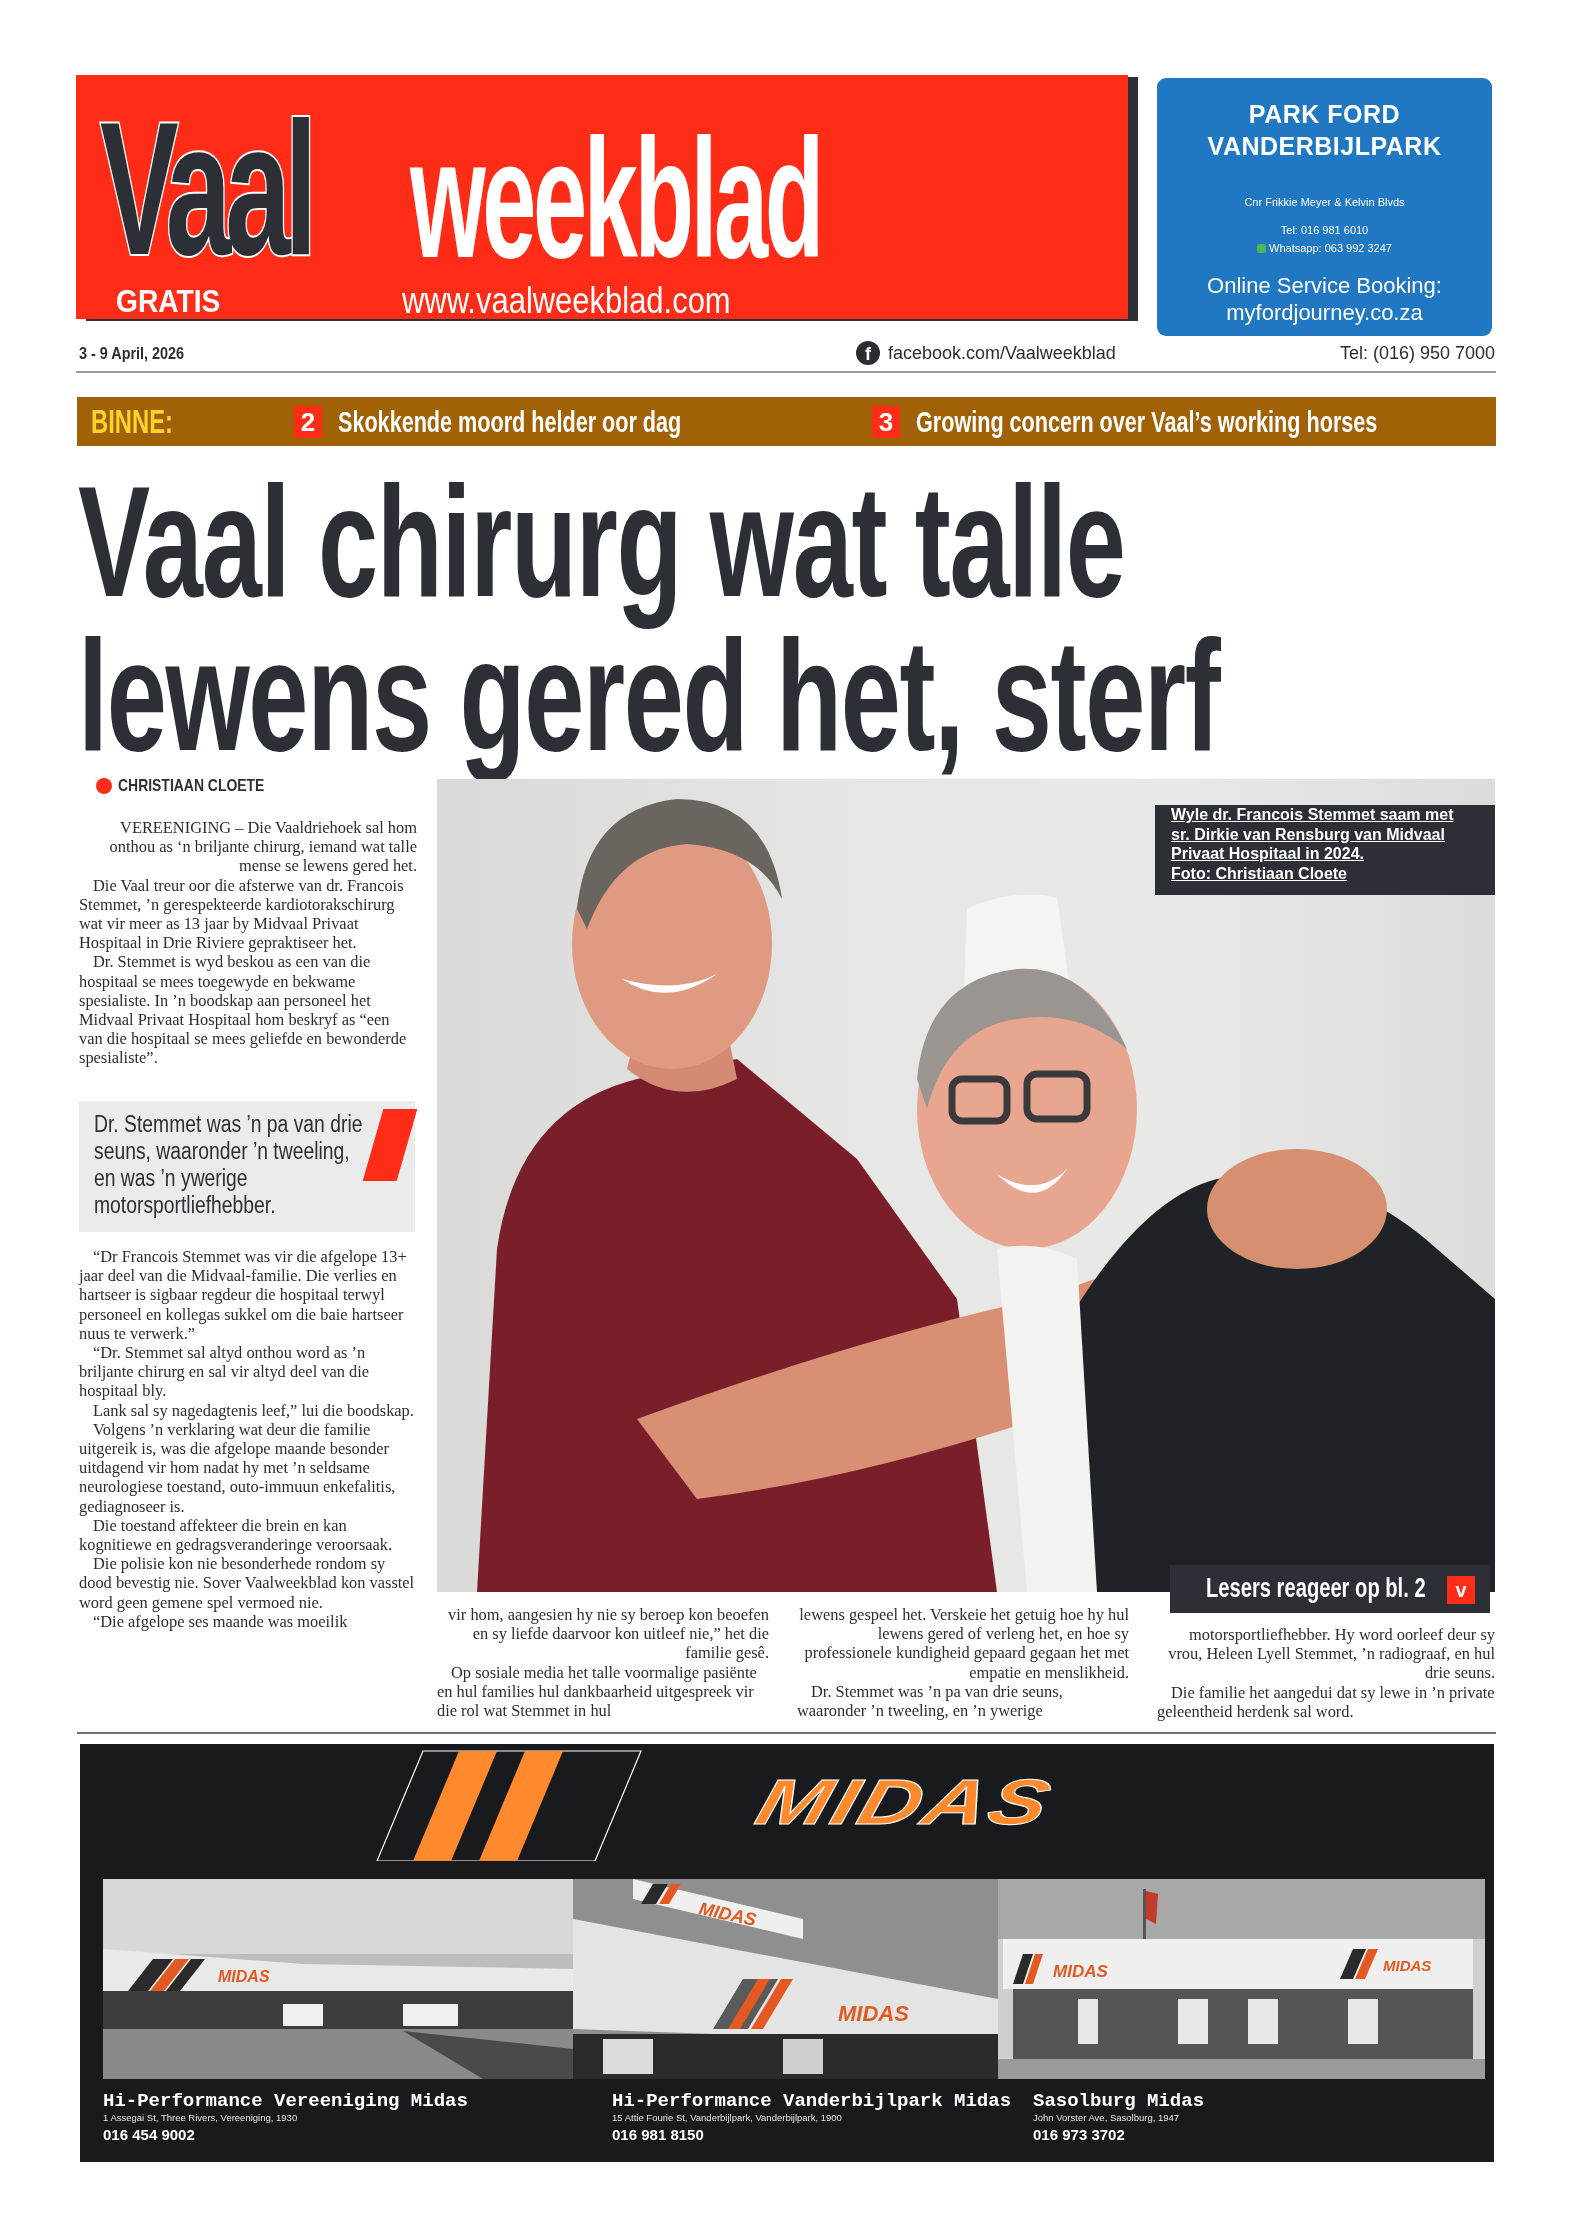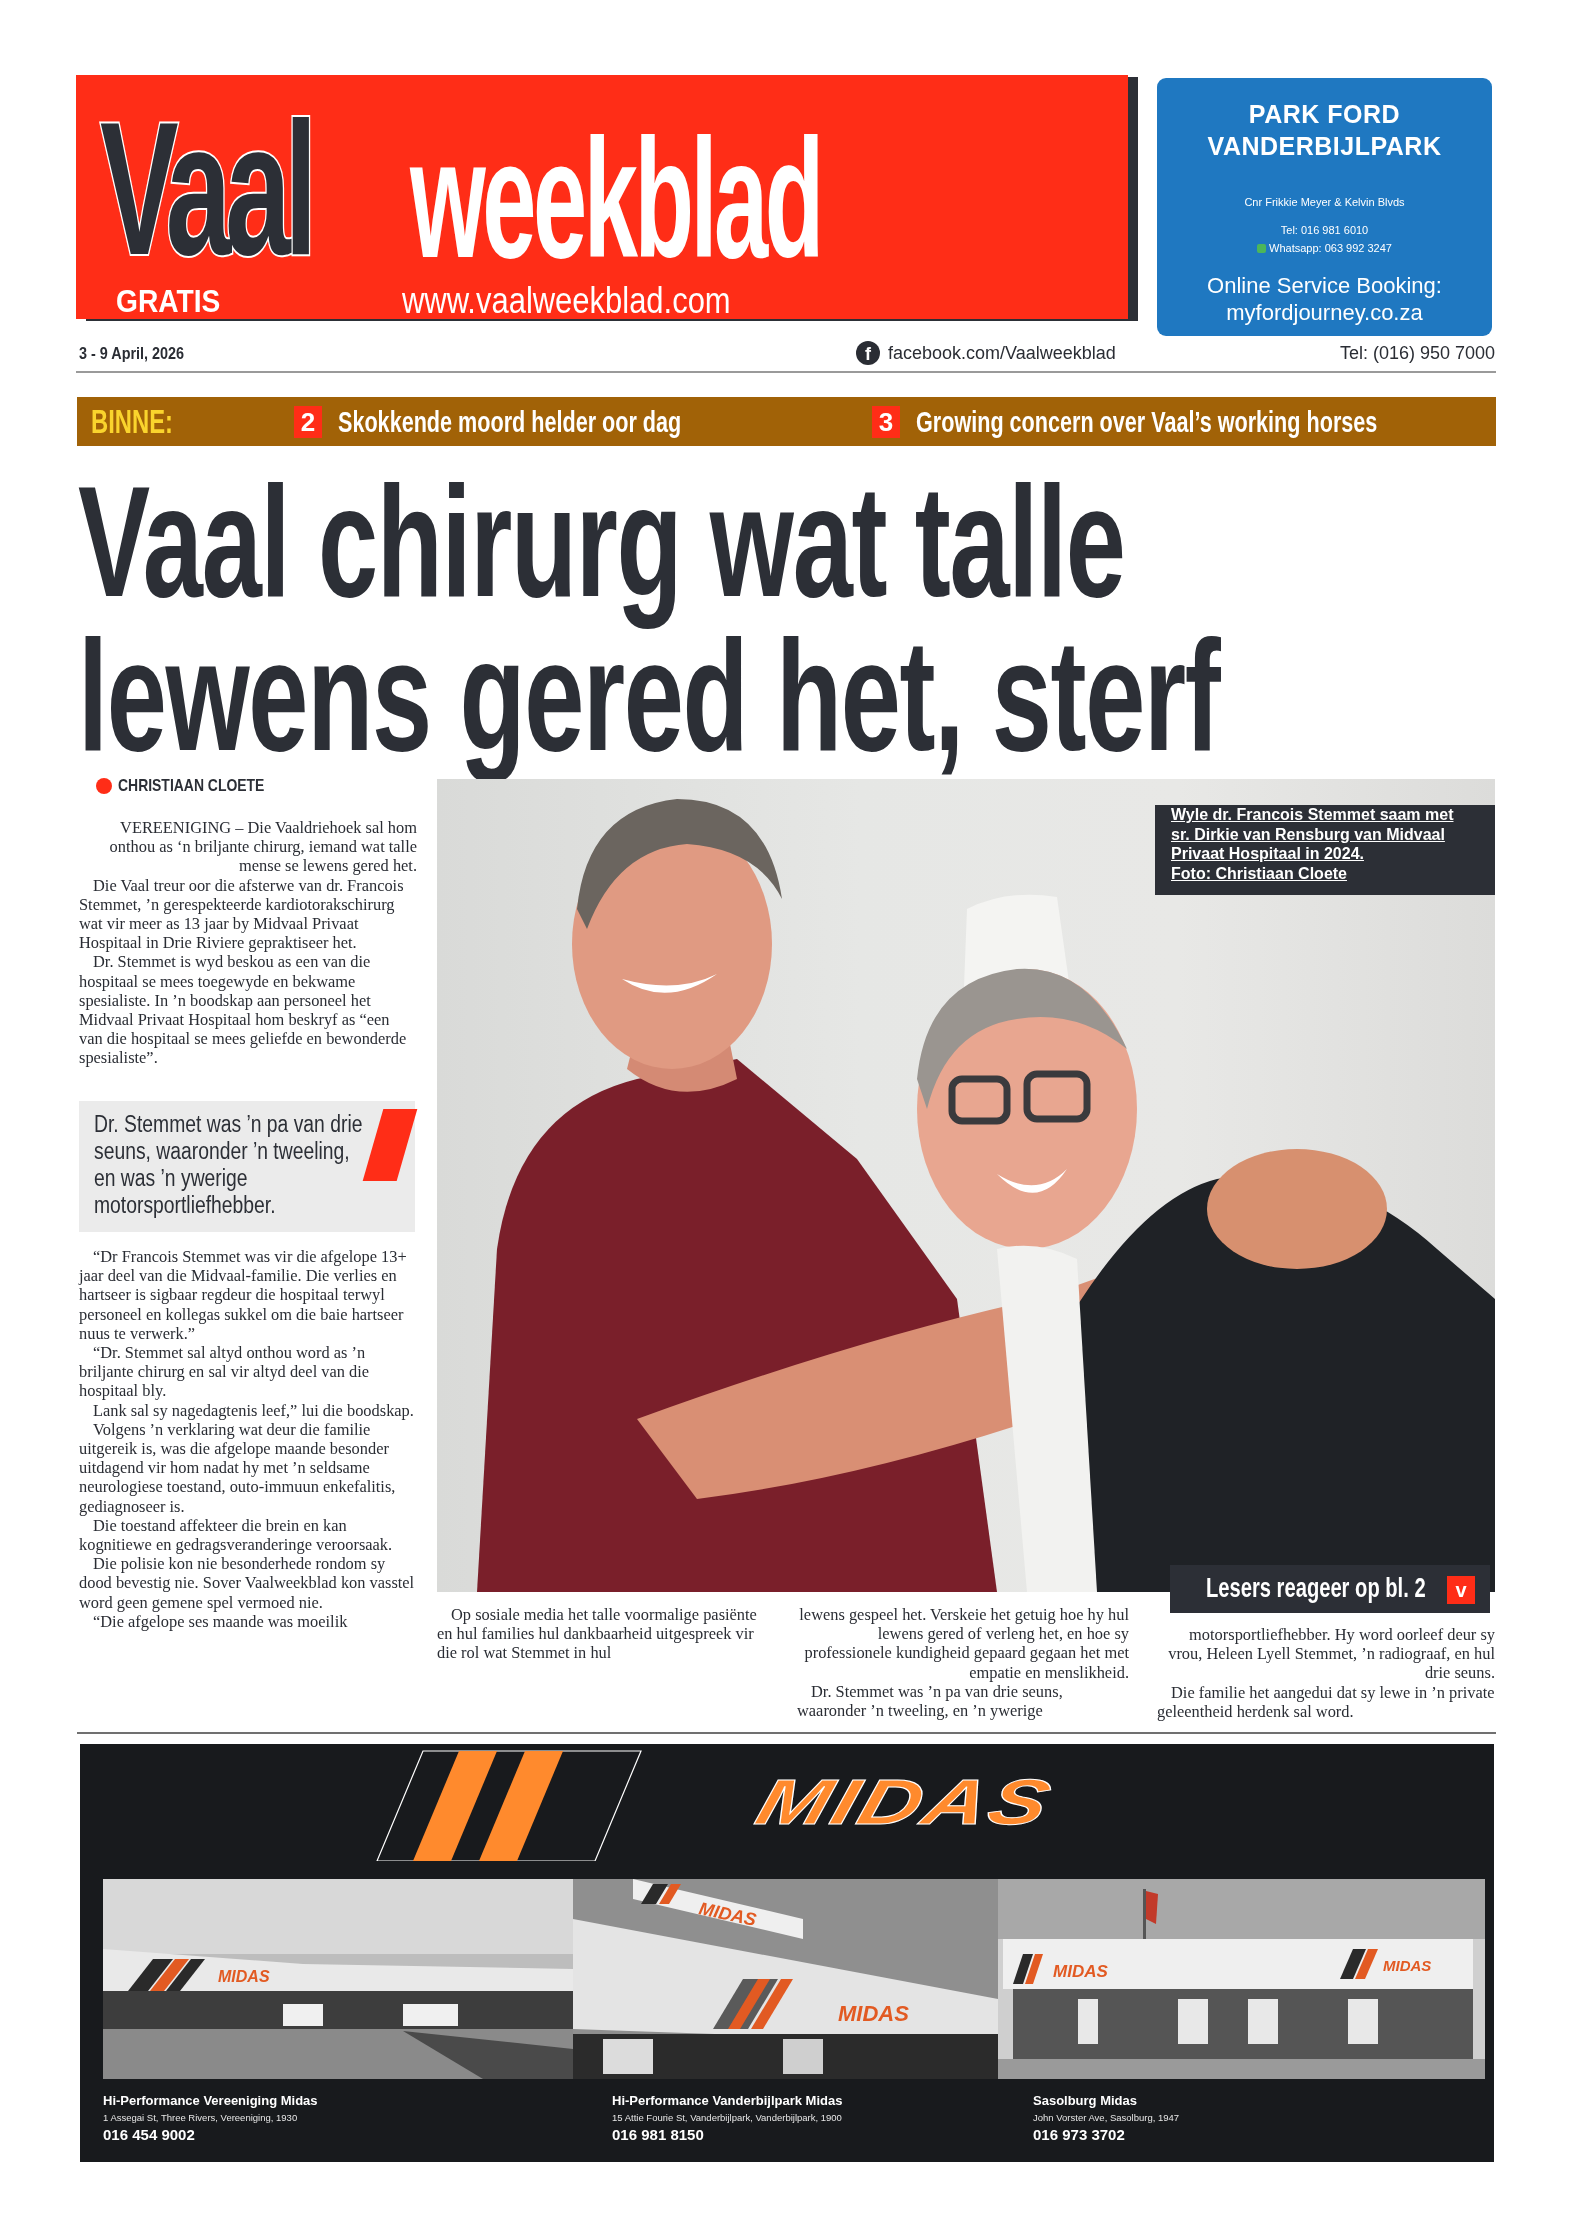--- a/index.html
+++ b/index.html
@@ -72,21 +72,21 @@
   .rule-bottom { position: absolute; left: 77px; top: 1732px; width: 1419px; height: 2px; background: #707070; }
 
   
   .midas-ad { position: absolute; left: 80px; top: 1744px; width: 1414px; height: 418px; background: #181a1d; overflow: hidden; }
   .midas-logo-frame { position: absolute; left: 295px; top: 5px; width: 270px; height: 112px; }
   .midas-word { position: absolute; left: 688px; top: 26px; font-weight: 700; font-style: italic; font-size: 64px; line-height: 64px; color: #ff8a2d; letter-spacing: 2px; transform: scaleX(1.35) skewX(-12deg); transform-origin: left top; -webkit-text-stroke: 1px #ffffff; }
   .stores-photos { position: absolute; left: 23px; top: 135px; width: 1382px; height: 200px; display: flex; }
   .store-photo { position: relative; flex: 0 0 auto; height: 200px; overflow: hidden; }
   .branches { position: absolute; left: 0; top: 348px; width: 100%; color: #ffffff; }
   .branch { position: absolute; top: 0; }
-  .branch-name { font-weight: 700; font-size: 13px; line-height: 18px; }
+  .branch-name { font-weight: 700; font-size: 19px; line-height: 18px; font-family: Liberation Mono, monospace; }
   .branch-addr { font-size: 9.5px; line-height: 15px; color: #e6e6e6; }
   .branch-tel { font-weight: 700; font-size: 15px; line-height: 20px; }
 </style>
 </head>
 <body>
 
 <div class="masthead-shadow"></div>
 <div class="masthead">
   <div class="logo-vaal">Vaal</div>
   <div class="logo-weekblad">weekblad</div>
@@ -194,20 +194,21 @@
     <div>Foto: Christiaan Cloete</div>
   </div>
 </div>
 
 <div class="readers">
   <div class="readers-text">Lesers reageer op bl. 2</div>
   <div class="readers-icon">v</div>
 </div>
 
 <div class="col col2">
+  <p class="noindent">vir hom, aangesien hy nie sy beroep kon beoefen en sy liefde daarvoor kon uitleef nie,” het die familie gesê.</p>
   <p>Op sosiale media het talle voormalige pasiënte en hul families hul dankbaarheid uitgespreek vir die rol wat Stemmet in hul</p>
 </div>
 <div class="col col3">
   <p class="noindent">lewens gespeel het. Verskeie het getuig hoe hy hul lewens gered of verleng het, en hoe sy professionele kundigheid gepaard gegaan het met empatie en menslikheid.</p>
   <p>Dr. Stemmet was ’n pa van drie seuns, waaronder ’n tweeling, en ’n ywerige</p>
 </div>
 <div class="col col4">
   <p class="noindent">motorsportliefhebber. Hy word oorleef deur sy vrou, Heleen Lyell Stemmet, ’n radiograaf, en hul drie seuns.</p>
   <p>Die familie het aangedui dat sy lewe in ’n private geleentheid herdenk sal word.</p>
 </div>

